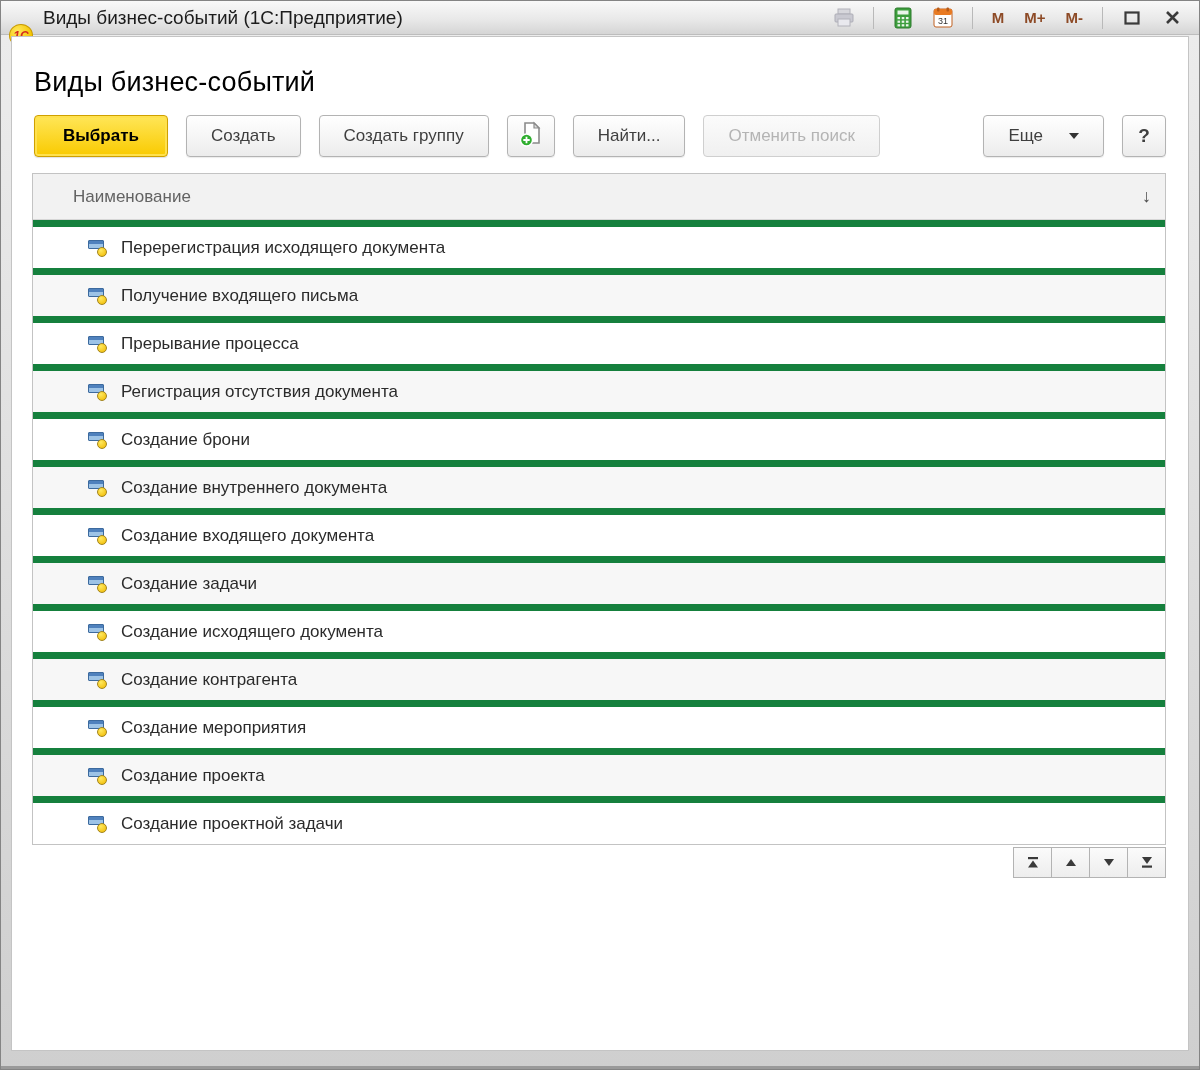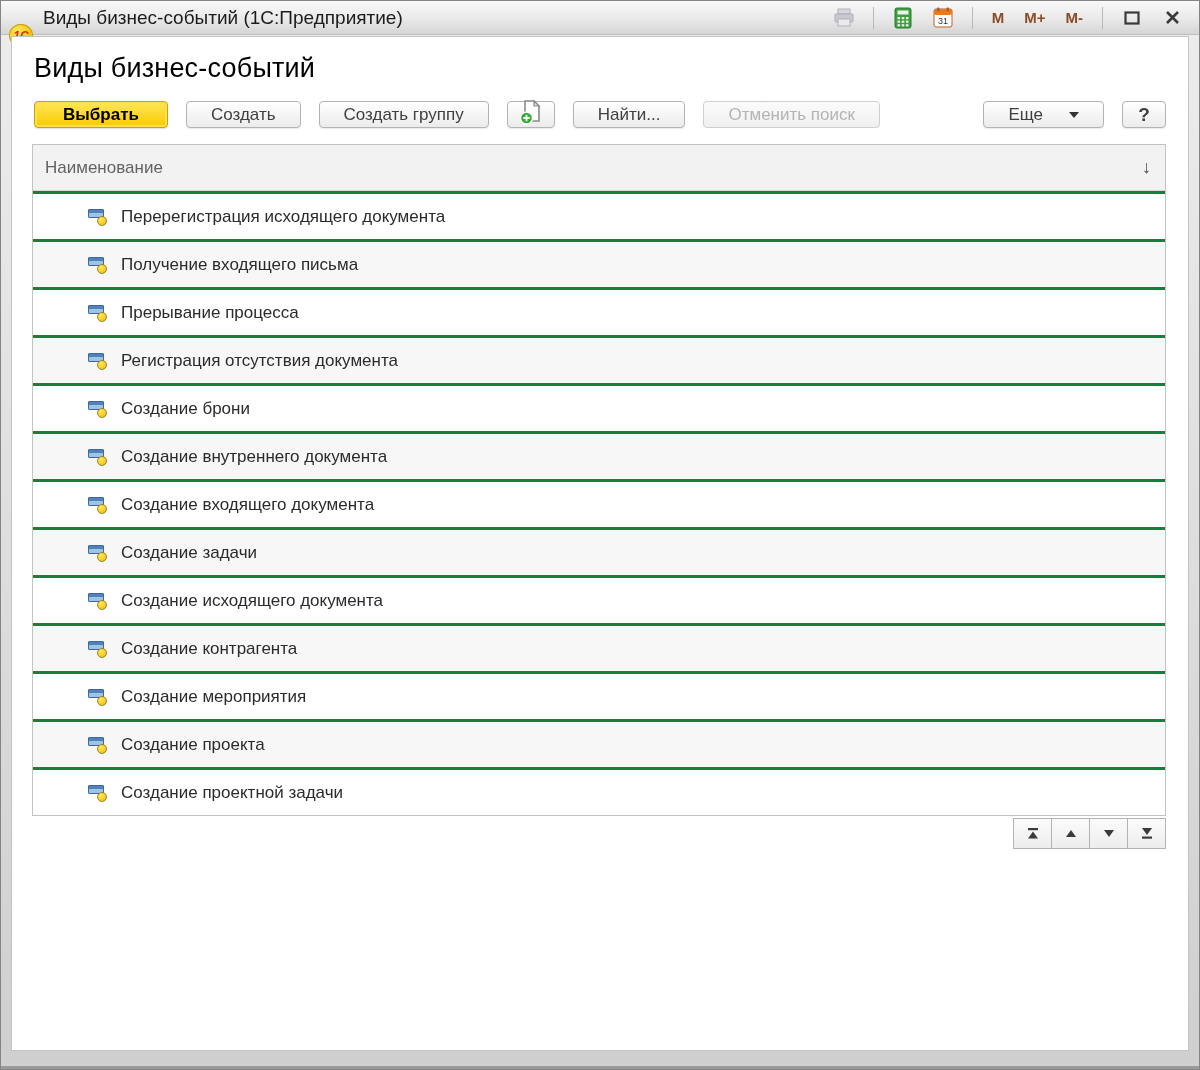--- a/index.html
+++ b/index.html
@@ -38,31 +38,31 @@
   }
   .win-btn { width:30px; height:26px; display:flex; align-items:center; justify-content:center; }
 
   
   .content {
     position:absolute; top:35px; left:10px; right:10px; bottom:18px;
     background:#ffffff; border:1px solid #c4c4c4;
     overflow:hidden;
   }
   .page-title {
-    margin:16px 0 0 22px;
+    margin:30px 0 0 22px;
     font-size:27px; color:#000; font-weight:normal; letter-spacing:0.2px;
   }
 
   
   .toolbar {
     display:flex; align-items:center;
     margin:17px 22px 0 22px; gap:18px;
   }
   .btn {
-    height:27px; padding:0 24px;
+    height:42px; padding:0 24px;
     font-family:"Liberation Sans",sans-serif;
     font-size:17px; color:#3f3f3f;
     background:linear-gradient(#ffffff,#ececec);
     border:1px solid #b3b3b3; border-radius:4px;
     box-shadow:0 1px 1px rgba(0,0,0,0.08);
     cursor:pointer; white-space:nowrap;
   }
   .btn-primary {
     font-weight:bold; color:#000;
     background:linear-gradient(#ffe658,#f9ca00);
@@ -88,26 +88,26 @@
   
   .table {
     margin:16px 22px 0 20px;
     border:1px solid #c3c3c3;
   }
   .table-header {
     height:46px; display:flex; align-items:center; justify-content:space-between;
     padding:0 14px 0 12px;
     background:#f2f2f2; border-bottom:1px solid #d6d6d6;
   }
-  .table-header-label { font-size:17px; color:#636363; }
+  .table-header-label { font-size:17px; color:#636363;margin-left:28px; }
   .sort-icon { font-size:18px; color:#4a4a4a; }
   .row {
     height:48px; display:flex; align-items:center;
     padding-left:55px; background:#ffffff;
-    border-top:3px solid #15803d;
+    border-top:7px solid #15803d;
     font-size:17px; color:#2b2b2b; cursor:default;
   }
   .row:nth-child(even) { background:#f7f7f7; }
   .item-icon { position:relative; width:20px; height:20px; margin-right:13px; flex:0 0 auto; }
   .item-icon .bar {
     position:absolute; top:2px; left:0; width:16px; height:9px;
     background:linear-gradient(#4f81bd 0 38%, #9dc3e6 38% 100%);
     border:1px solid #3c6a9e; border-radius:1px;
   }
   .item-icon .dot {

